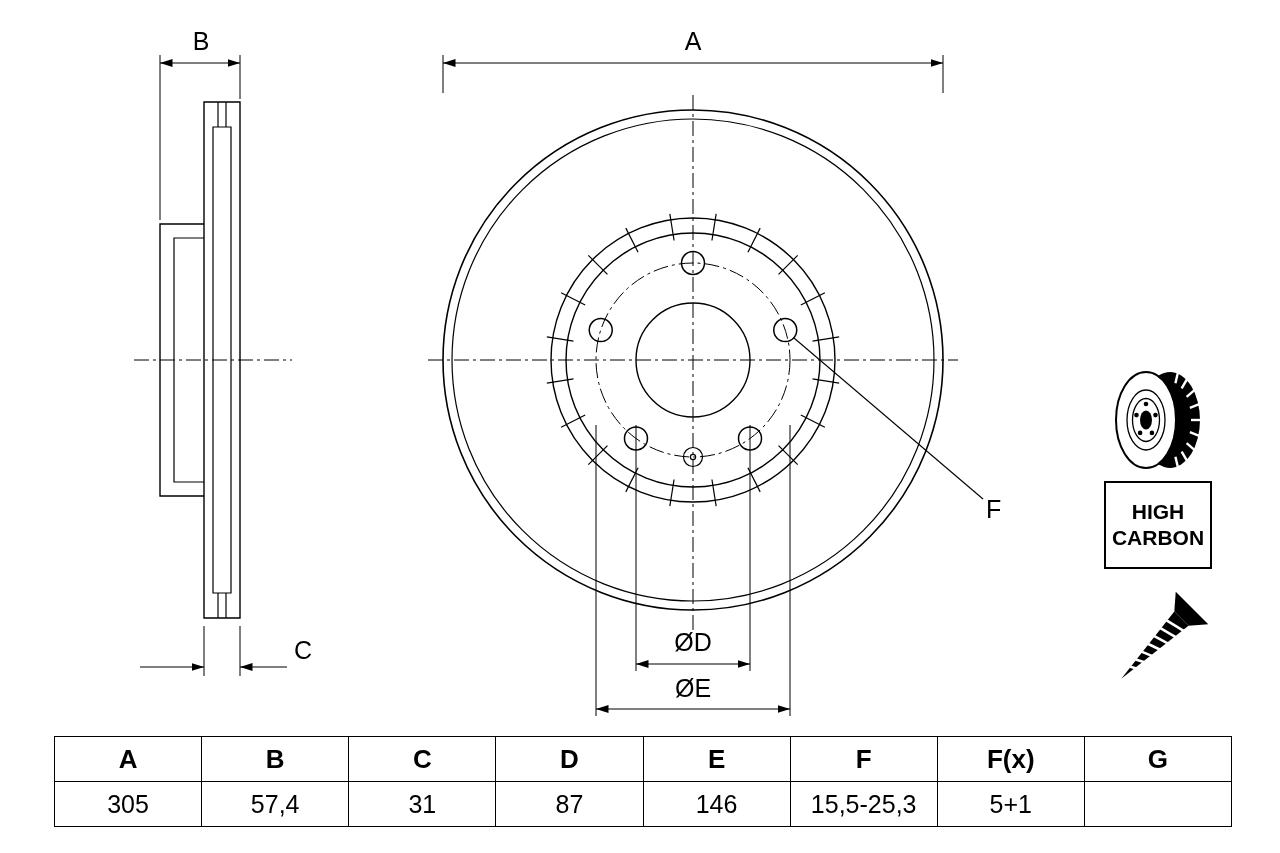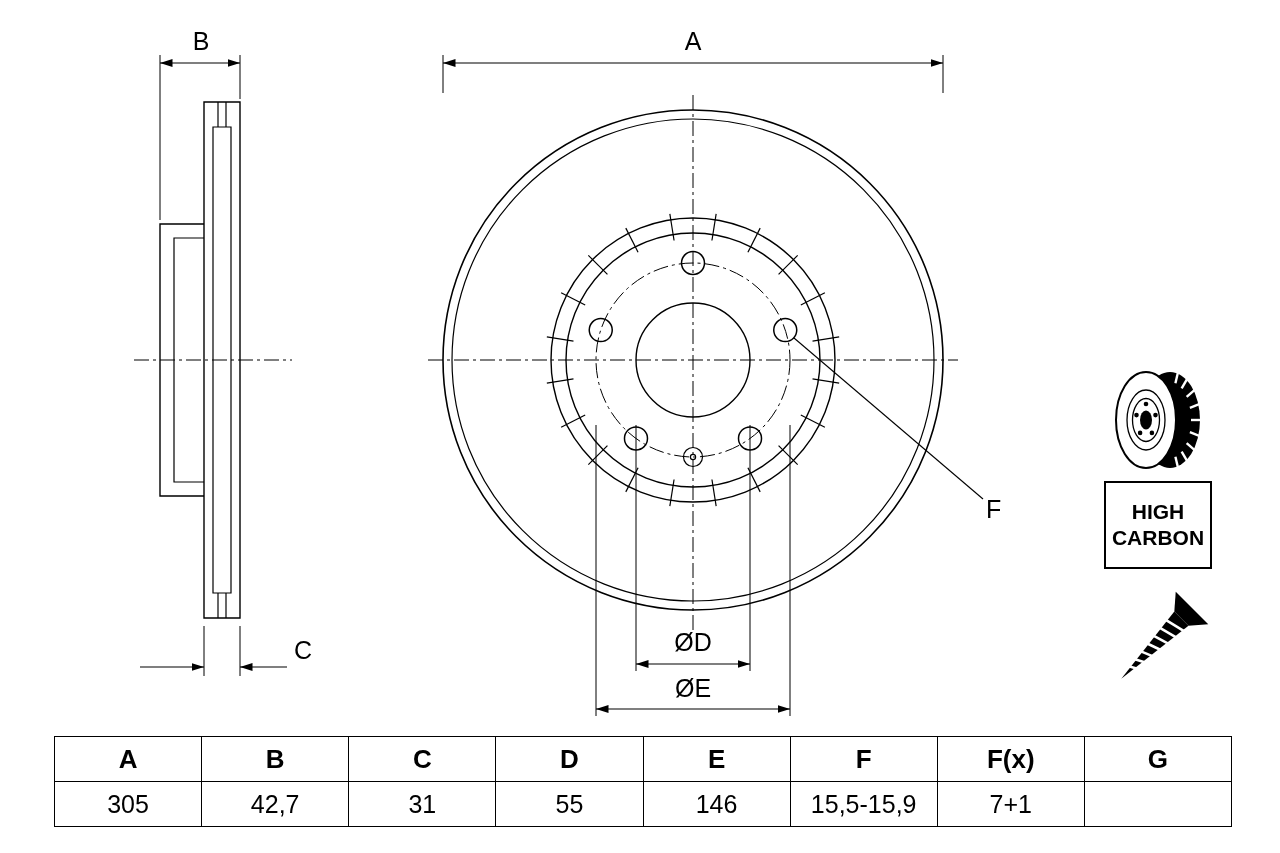--- a/index.html
+++ b/index.html
@@ -192,24 +192,24 @@
         <th>D</th>
         <th>E</th>
         <th>F</th>
         <th>F(x)</th>
         <th>G</th>
       </tr>
     </thead>
     <tbody>
       <tr>
         <td>305</td>
-        <td>42,7</td>
+        <td>57,4</td>
         <td>31</td>
-        <td>55</td>
+        <td>87</td>
         <td>146</td>
-        <td>15,5-15,9</td>
-        <td>7+1</td>
+        <td>15,5-25,3</td>
+        <td>5+1</td>
         <td></td>
       </tr>
     </tbody>
   </table>
 
 </div>
 
 </body></html>

